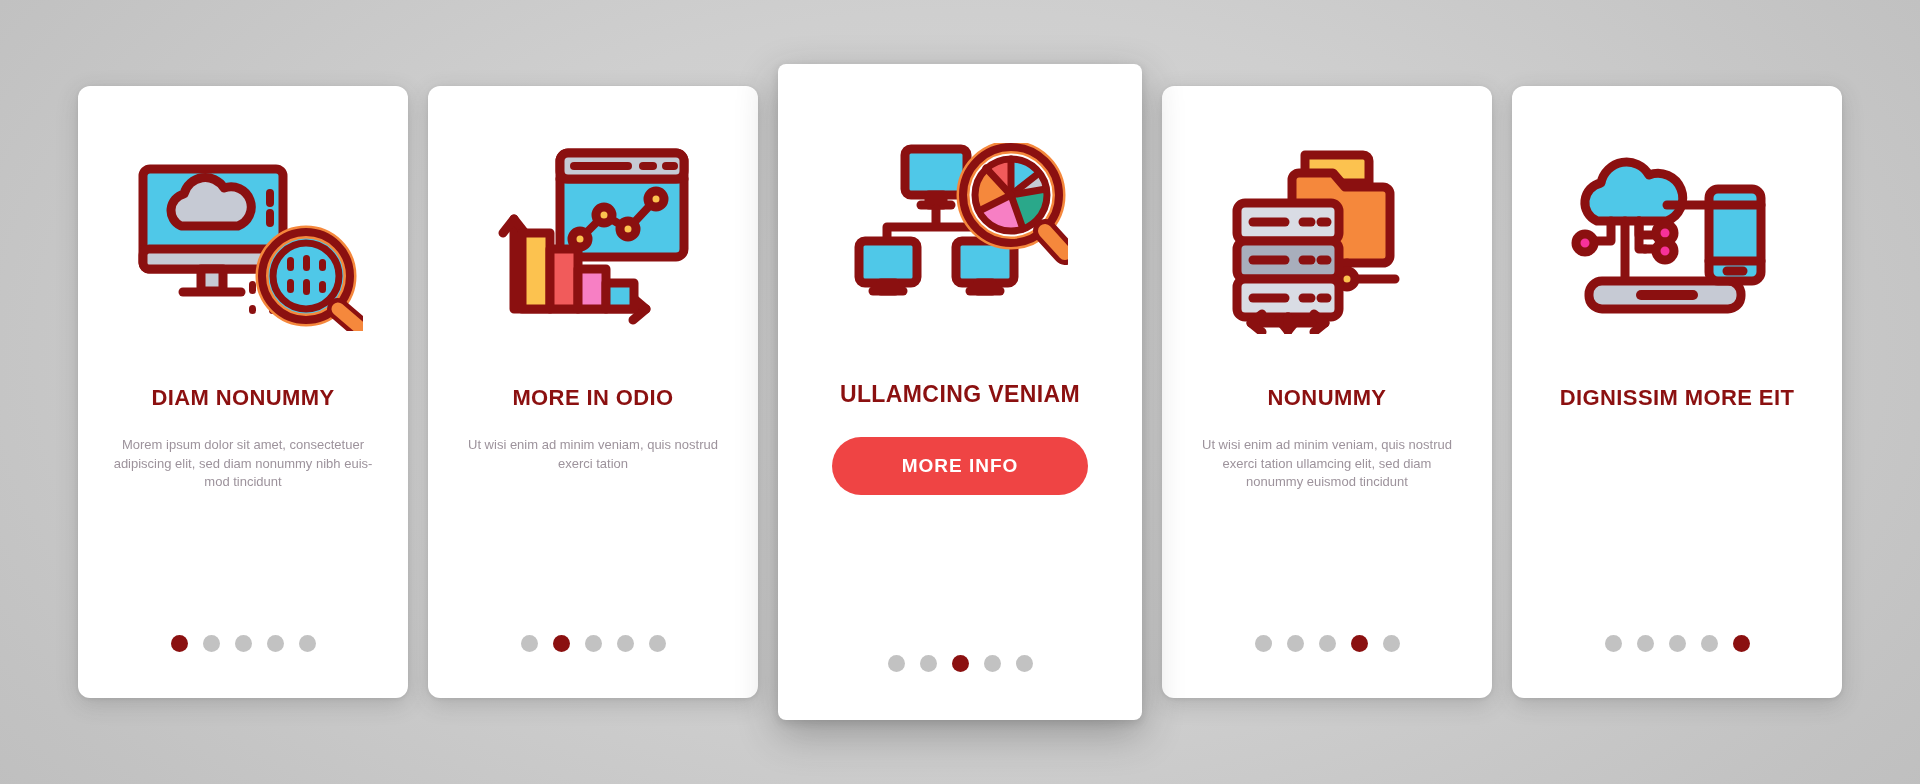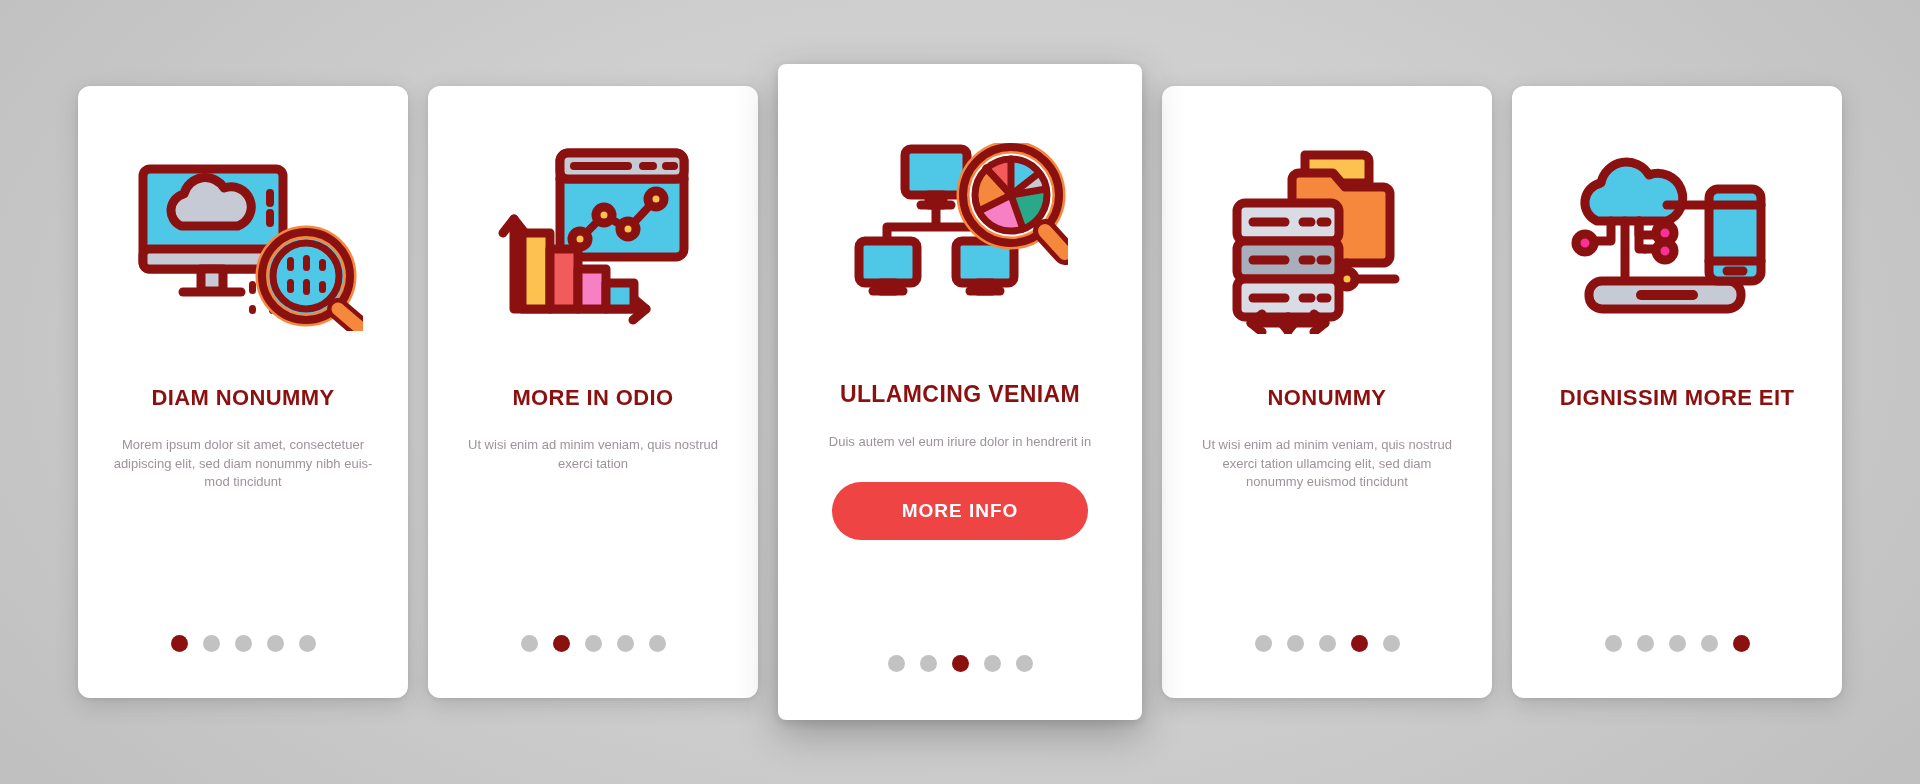--- a/index.html
+++ b/index.html
@@ -264,21 +264,20 @@
               <path d="M158 52 L133 25"></path>
       </g>
       <circle cx="158" cy="52" r="36" fill="none" stroke="#8B1010" stroke-width="7"></circle>
 
       <path d="M192 88 L212 110" stroke="#8B1010" stroke-width="24"></path>
       <path d="M192 88 L212 110" stroke="#F5883C" stroke-width="14"></path>
     </g>
   </svg>
       </div>
       <div class="card-title">ULLAMCING VENIAM</div>
-      <div class="card-body">Duis autem vel eum iriure dolor in hendrerit in</div>
       <button class="cta">MORE INFO</button>
       <div class="dots">
         <span class="dot"></span>
         <span class="dot"></span>
         <span class="dot active"></span>
         <span class="dot"></span>
         <span class="dot"></span>
       </div>
     </div>
     <div class="card">

